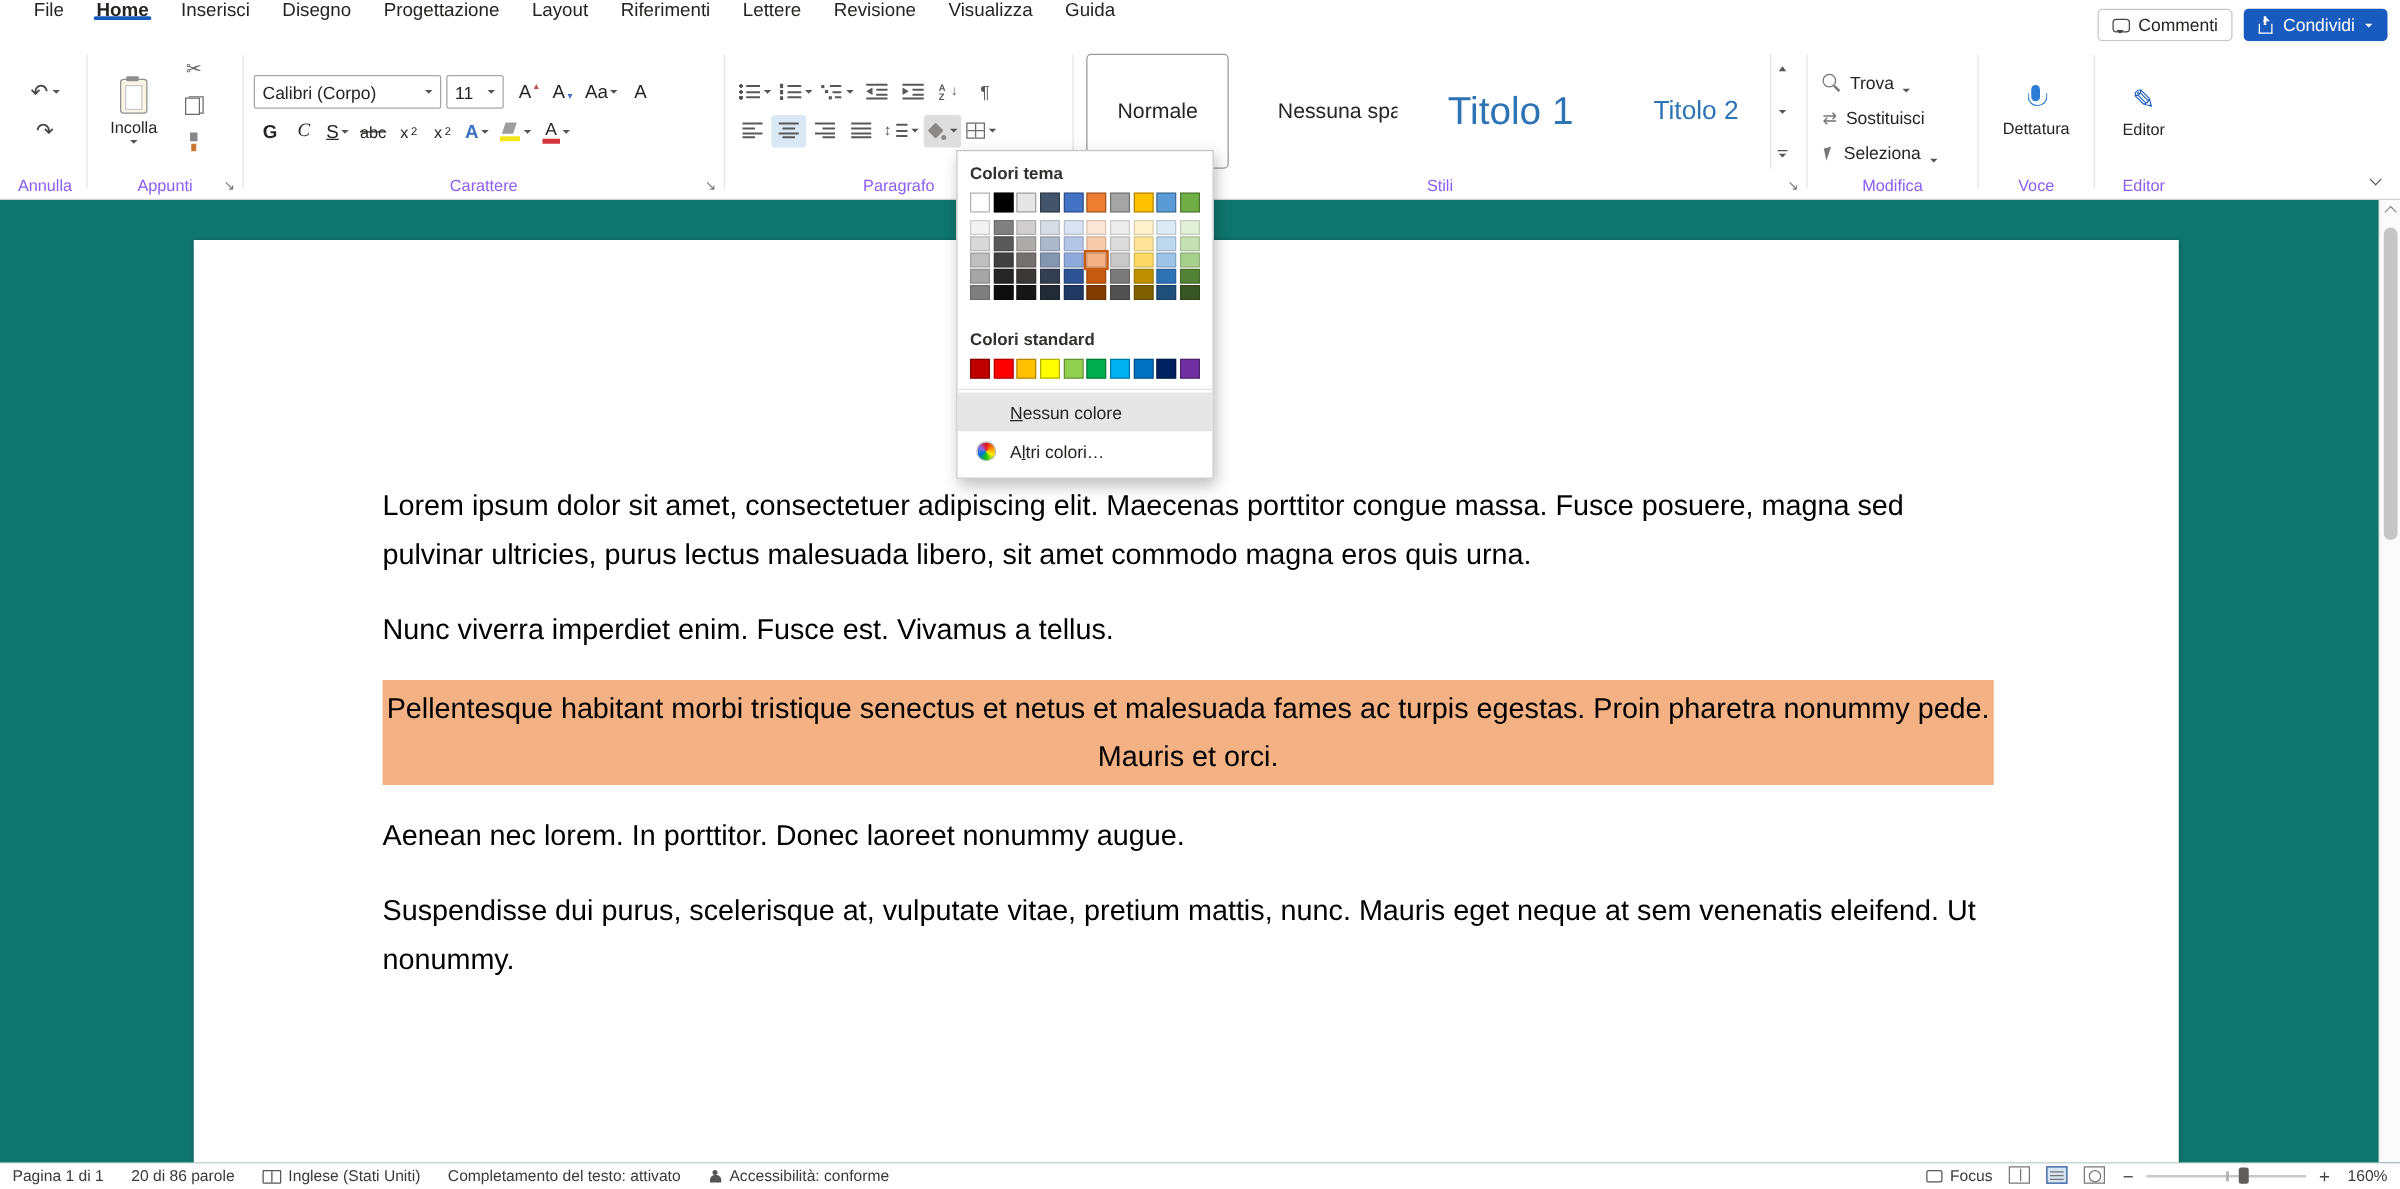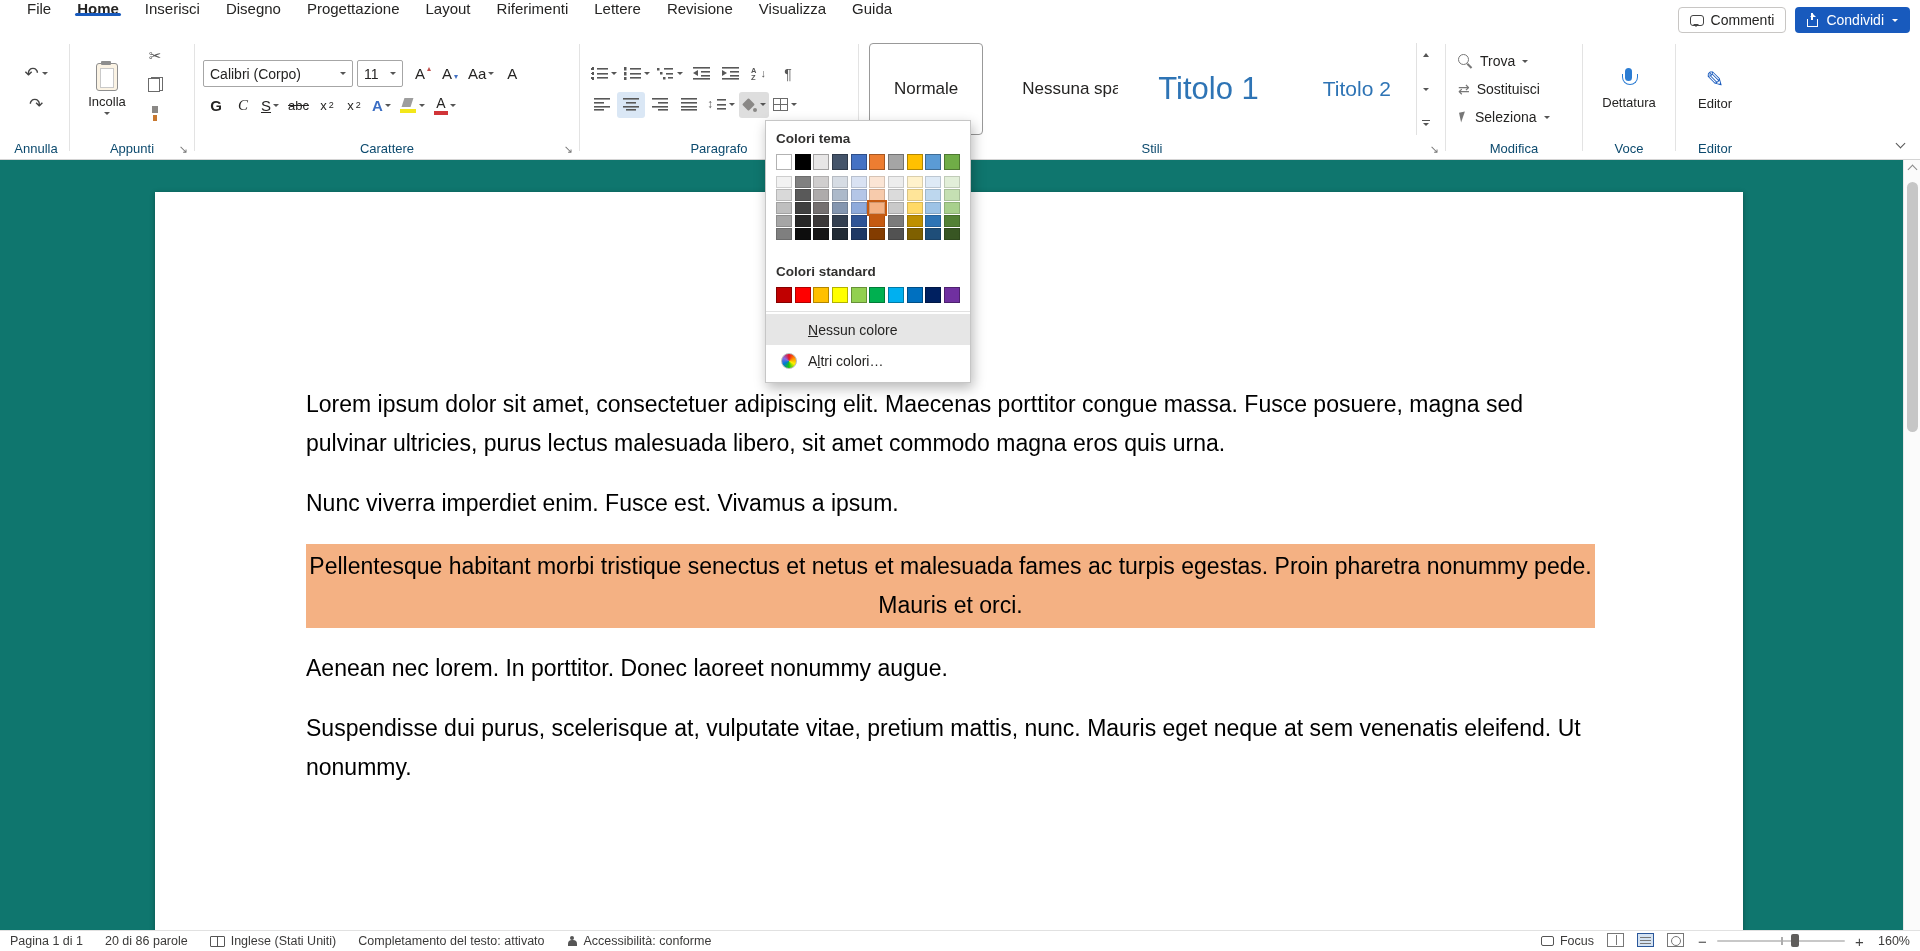--- a/index.html
+++ b/index.html
@@ -22,21 +22,21 @@
   .ic-share::before{content:"";position:absolute;left:1.4px;top:-8px;border:3px solid transparent;border-bottom-color:#fff}
   .tri{width:0;height:0;border-left:4px solid transparent;border-right:4px solid transparent;border-top:4px solid #555;display:inline-block;flex:none}
   .tri.white{border-top-color:#fff}
   .tri.sm{border-left-width:3.5px;border-right-width:3.5px;border-top-width:3.5px}
   .tri.up{border-top:none;border-bottom:4px solid #555}
 
   
   .ribbon{position:relative;height:127px;background:#fff;border-bottom:1px solid #D4D4D4;display:flex;align-items:stretch;padding:3px 6px 0}
   .rgroup{position:relative;display:flex;flex-direction:column;padding:3px 5px 20px;flex:none}
   .gcontent{flex:1;display:flex}
-  .glabel{position:absolute;bottom:3px;left:0;right:0;text-align:center;font-size:13px;color:#0c4a6e;white-space:nowrap}
+  .glabel{position:absolute;bottom:3px;left:0;right:0;text-align:center;font-size:13px;color:#8b5cf6;white-space:nowrap}
   .launcher{position:absolute;right:3px;bottom:4px;font-size:11px;color:#777;line-height:11px}
   .launcher::before{content:"↘"}
   .vsep{width:1px;background:#E3E3E3;margin:8px 3px}
 
   .g-annulla{width:60px}
   .g-annulla .gcontent{flex-direction:column;gap:6px;align-items:center;justify-content:center}
   .small-btn{width:40px;height:25px;display:flex;align-items:center;justify-content:center;gap:3px;border-radius:3px;color:#444}
   .ic-undo::before{content:"↶";font-size:17px;color:#444}
   .ic-redo::before{content:"↷";font-size:17px;color:#444}
 
@@ -117,21 +117,21 @@
   .s-nospace{max-width:122px;font-size:17px;justify-content:flex-start}
   .s-t1{font-size:31px;color:#2E74B5}
   .s-t2{font-size:21px;color:#2E74B5}
   .gallery-arrows{width:24px;border-left:1px solid #E1E1E1;display:flex;flex-direction:column;justify-content:space-between;align-items:center;padding:4px 0}
   .ga-btn{height:16px;display:flex;align-items:center;justify-content:center;width:100%}
   .expand-ic{display:flex;flex-direction:column;align-items:center;gap:1.5px}
   .expand-ic::before{content:"";width:8px;height:1.4px;background:#555}
 
   .g-modifica{width:130px}
   .g-modifica .gcontent{flex-direction:column;justify-content:center;gap:3px}
-  .m-row{display:flex;align-items:center;gap:7px;font-size:14px;height:25px;padding:0 4px;border-radius:3px;white-space:nowrap}
+  .m-row{display:flex;align-items:flex-end;gap:7px;font-size:14px;height:25px;padding:0 4px;border-radius:3px;white-space:nowrap}
   .ic-find{width:15px;height:15px;position:relative;display:inline-block;flex:none}
   .ic-find::before{content:"";position:absolute;left:0;top:0;width:9px;height:9px;border:1.6px solid #777;border-radius:50%}
   .ic-find::after{content:"";position:absolute;left:9.5px;top:9.5px;width:5.5px;height:1.8px;background:#777;transform:rotate(45deg);transform-origin:0 0}
   .ic-replace::before{content:"⇄";font-size:14px;color:#777}
   .ic-cursor{width:10px;height:13px;position:relative;display:inline-block;flex:none}
   .ic-cursor::before{content:"";position:absolute;left:2px;top:1px;border-top:10px solid #777;border-right:6px solid transparent;transform:rotate(-12deg)}
 
   .g-voce{width:86px}
   .g-voce .gcontent,.g-editor .gcontent{flex-direction:column;align-items:center;justify-content:center;gap:5px}
   .ic-mic{width:14px;height:23px;position:relative;display:inline-block}
@@ -479,21 +479,21 @@
 
   <div class="ribbon-collapse">
       <span class="chev"></span>
     </div>
 </div>
 
 <div class="canvas">
   <div class="page">
     <div id="doc-paragraphs">
         <div class="para">Lorem ipsum dolor sit amet, consectetuer adipiscing elit. Maecenas porttitor congue massa. Fusce posuere, magna sed pulvinar ultricies, purus lectus malesuada libero, sit amet commodo magna eros quis urna.</div>
-        <div class="para">Nunc viverra imperdiet enim. Fusce est. Vivamus a ipsum.</div>
+        <div class="para">Nunc viverra imperdiet enim. Fusce est. Vivamus a tellus.</div>
         <div class="para center shaded" style="background: rgb(244, 177, 131);">Pellentesque habitant morbi tristique senectus et netus et malesuada fames ac turpis egestas. Proin pharetra nonummy pede. Mauris et orci.</div>
         <div class="para">Aenean nec lorem. In porttitor. Donec laoreet nonummy augue.</div>
         <div class="para">Suspendisse dui purus, scelerisque at, vulputate vitae, pretium mattis, nunc. Mauris eget neque at sem venenatis eleifend. Ut nonummy.</div>
       </div>
   </div>
   <div class="vscroll">
     <span class="arr"></span>
     <div class="vthumb"></div>
   </div>
 </div>

